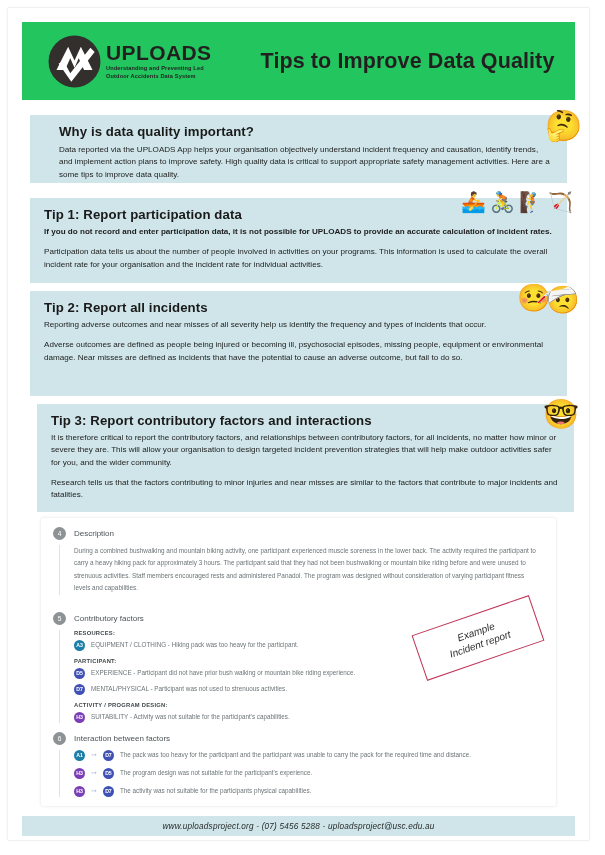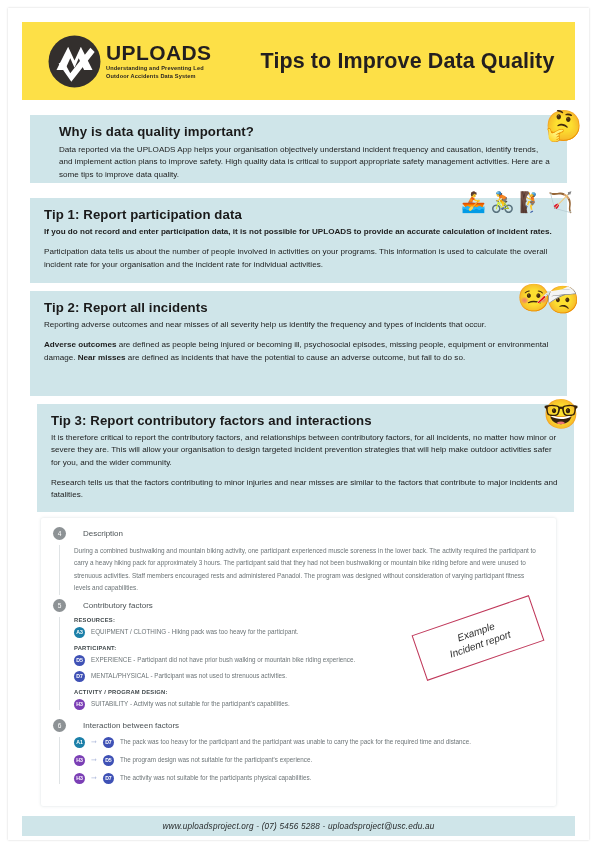--- a/index.html
+++ b/index.html
@@ -26,21 +26,21 @@
     overflow: hidden;
   }
 
   
   .header {
     position: absolute;
     left: 14px;
     top: 14px;
     width: 553px;
     height: 78px;
-    background: #fde047;
+    background: #22c55e;
     display: flex;
     align-items: center;
   }
 
   .logo-wrap {
     width: 218px;
     display: flex;
     align-items: center;
     padding-left: 26px;
     box-sizing: border-box;
@@ -99,21 +99,21 @@
     letter-spacing: 0.1px;
   }
 
   .panel p {
     margin: 0;
     font-size: 8.1px;
     line-height: 1.52;
     color: #1d1d1d;
   }
   .panel p + p { margin-top: 8px; }
-  .panel b { font-weight: bold; }
+  .panel b { font-weight: normal; }
 
   .p-why   { top: 107px; height: 68px; padding-left: 29px; }
   .p-tip1  { top: 190px; height: 85px; }
   .p-tip2  { top: 283px; height: 105px; }
   .p-tip3  { top: 396px; height: 108px; margin-left: 7px; }
 
   .p-tip1 h2, .p-tip2 h2, .p-tip3 h2 { margin-bottom: 4px; }
 
   
   .emoji {
@@ -149,21 +149,21 @@
     border-radius: 2px;
     box-shadow: 0 0 3px rgba(80,110,120,0.22);
     box-sizing: border-box;
     padding: 9px 14px 8px 12px;
     overflow: hidden;
   }
 
   .sec-head {
     display: flex;
     align-items: center;
-    gap: 17px;
+    gap: 8px;
     margin-bottom: 5px;
   }
   .sec-num {
     width: 13px;
     height: 13px;
     border-radius: 50%;
     background: #8d9295;
     color: #ffffff;
     font-size: 6.6px;
     display: flex;
@@ -339,21 +339,21 @@
   <div class="report">
 
     <div class="sec-head">
       <div class="sec-num">4</div>
       <div class="sec-title">Description</div>
     </div>
     <div class="sec-body">
       <p class="desc-text">During a combined bushwalking and mountain biking activity, one participant experienced muscle soreness in the lower back. The activity required the participant to carry a heavy hiking pack for approximately 3 hours. The participant said that they had not been bushwalking or mountain bike riding before and were unused to strenuous activities. Staff members encouraged rests and administered Panadol. The program was designed without consideration of varying participant fitness levels and capabilities.</p>
     </div>
 
-    <div class="sec-head" style="margin-top:4px;">
+    <div class="sec-head" style="margin-top:17px;">
       <div class="sec-num">5</div>
       <div class="sec-title">Contributory factors</div>
     </div>
     <div class="sec-body">
 
       <div class="cf-group">
         <div class="cf-label">RESOURCES:</div>
         <div class="cf-row">
           <div class="badge a">A3</div>
           <div class="cf-text">EQUIPMENT / CLOTHING - Hiking pack was too heavy for the participant.</div>

